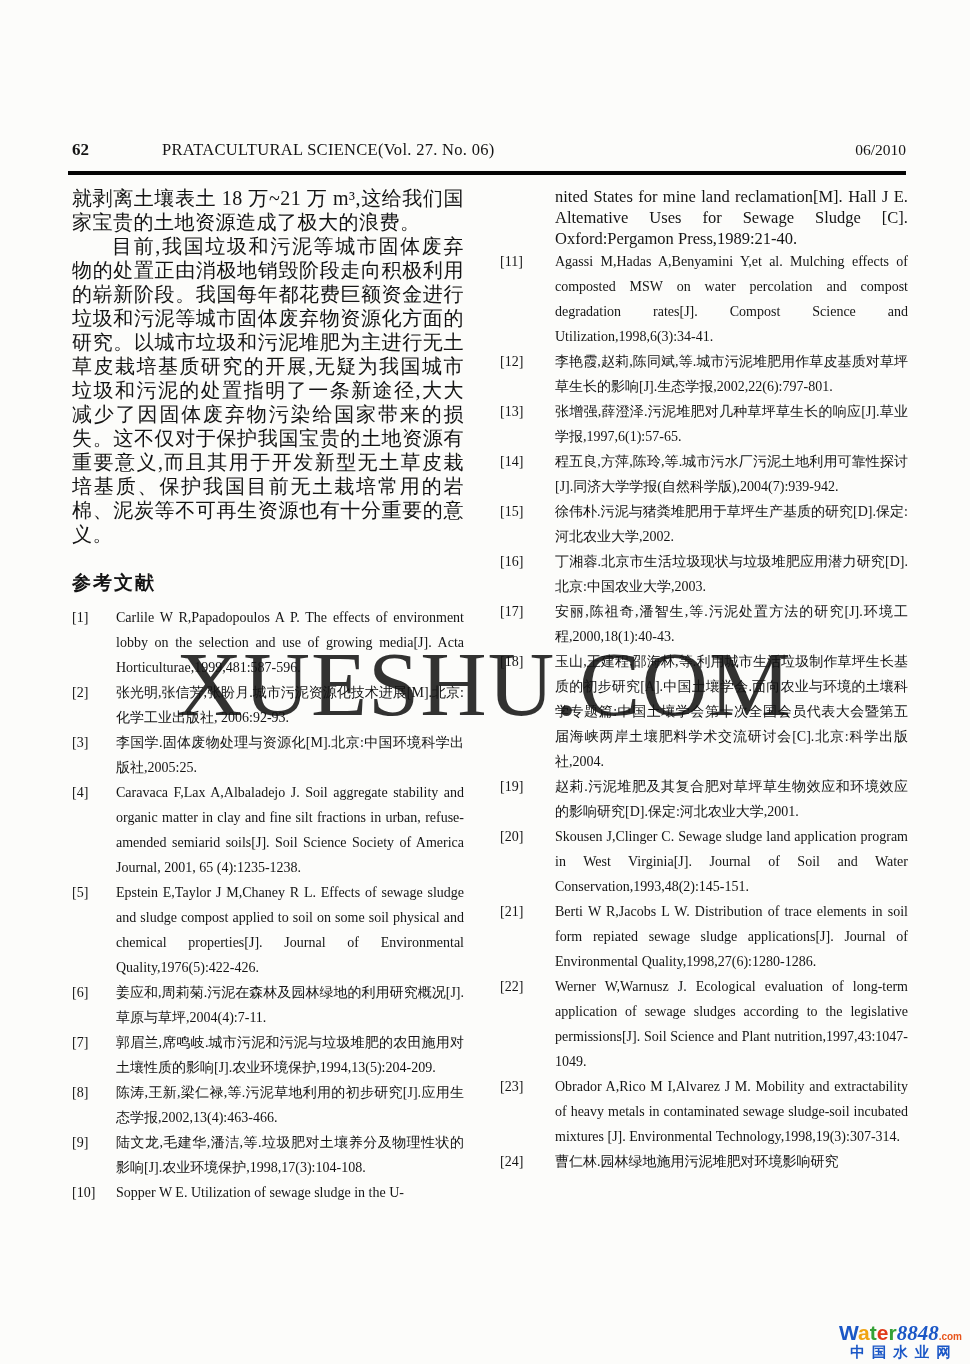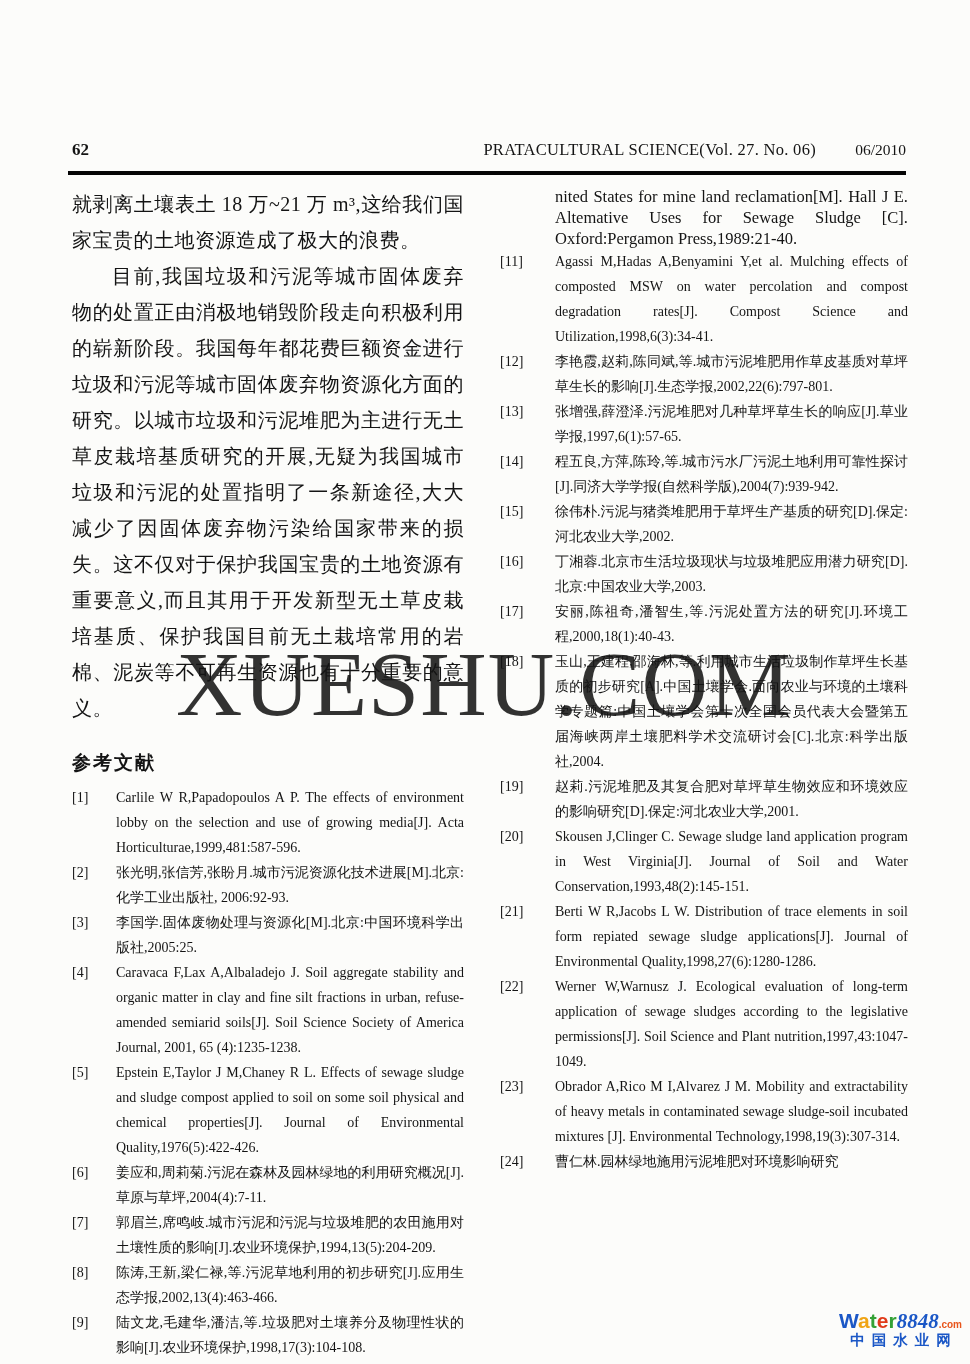--- a/index.html
+++ b/index.html
@@ -16,52 +16,52 @@
     font-size:92px; line-height:92px; letter-spacing:1px;
     color:#000000; opacity:.8; z-index:0;
     font-family:"Liberation Serif",serif; white-space:nowrap;
   }
   .page-header {
     position:absolute; left:72px; top:140px; width:834px;
     display:flex; align-items:baseline; z-index:2;
     font-size:16px;
   }
   .page-num { font-weight:bold; font-size:17px; width:90px; }
-  .journal-title { flex:1; text-align:right; font-size:16.5px; letter-spacing:.3px; }
+  .journal-title { flex:1; text-align:left; font-size:16.5px; letter-spacing:.3px; }
   .issue { width:90px; text-align:right; font-size:15.5px; }
   .header-rule {
     position:absolute; left:68px; top:171px; width:838px; height:4px;
     background:#050505; z-index:2;
   }
   .content {
     position:absolute; left:72px; top:186px; width:836px;
     display:flex; gap:36px; z-index:1;
   }
   .col { position:relative; }
   .col-left  { width:392px; }
   .col-right { width:408px; }
   .para {
-    font-size:20px; line-height:36px; text-align:justify;
+    font-size:20px; line-height:24px; text-align:justify;
     font-weight:500; letter-spacing:.5px;
   }
   .para.indent { text-indent:2em; }
   .refs-heading {
     margin-top:24px; margin-bottom:9px;
     font-size:19px; font-weight:bold; letter-spacing:2px;
   }
   .ref-list { }
   .ref-row { display:flex; font-size:14px; line-height:25px; }
   .ref-num  { flex:none; width:44px; }
   .col-right .ref-num { width:55px; }
   .ref-text { flex:1; text-align:justify; }
   .ref-continuation {
     margin-left:55px; font-size:16.5px; line-height:21px; text-align:justify;
   }
   .logo {
-    position:absolute; right:8px; bottom:16px; z-index:3;
+    position:absolute; right:8px; bottom:4px; z-index:3;
     font-family:"Liberation Sans","DejaVu Sans",sans-serif;
     text-align:center; line-height:1.05; white-space:nowrap;
   }
   .logo-line1 { font-size:21px; font-weight:bold; }
   .logo-number { font-family:"Liberation Serif",serif; font-style:italic; font-size:21px; font-weight:bold; }
   .logo-suffix { font-size:10px; font-weight:bold; vertical-align:baseline; }
   .logo-tagline { font-size:14.5px; font-weight:bold; letter-spacing:7px; margin-top:1px;margin-left:7px; }
 </style>
 </head>
 <body>

